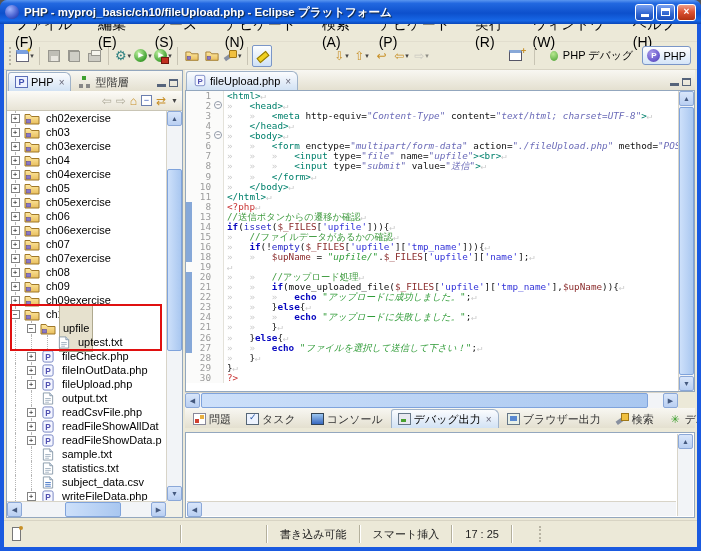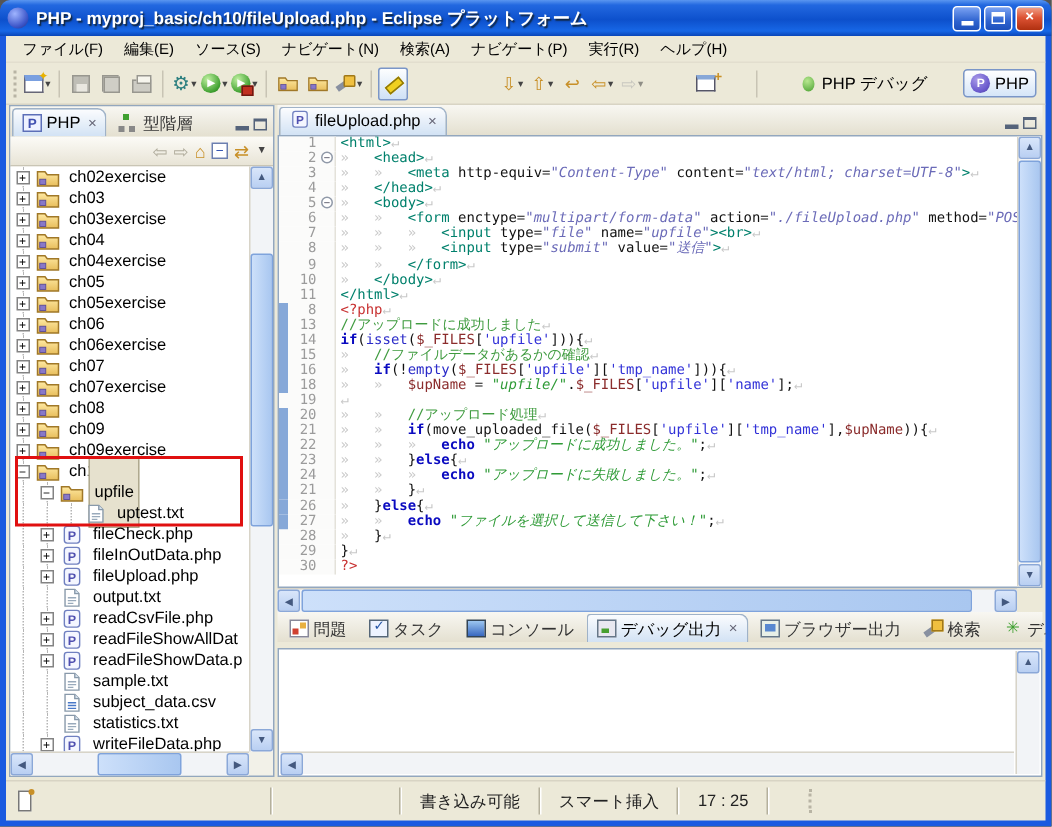--- a/index.html
+++ b/index.html
@@ -13,21 +13,21 @@
   .tb-ico{width:14px;height:14px;border-radius:50%;background:radial-gradient(circle at 35% 30%,#9FB4FF,#3C55C8 65%,#202F80);margin-right:5px;flex:none;}
   .tb-title{color:#fff;font-size:11.5px;font-weight:bold;text-shadow:1px 1px 1px #123;white-space:nowrap;overflow:hidden;flex:1;}
   .tb-btns{display:flex;gap:2px;}
   .wbtn{width:19px;height:17px;border-radius:3px;border:1px solid #fff;display:flex;align-items:center;justify-content:center;
     background:linear-gradient(180deg,#7AA2F2,#2E63CF 60%,#1C4FBB);color:#fff;font-size:10px;line-height:1;}
   .wbtn .mingl{width:8px;height:3px;background:#fff;margin-top:7px;}
   .wbtn .maxgl{width:9px;height:8px;border:1px solid #fff;border-top:3px solid #fff;}
   .wbtn.close{background:linear-gradient(180deg,#F0A088,#DD5334 45%,#B03010);font-weight:bold;}
   
   .inner{position:absolute;left:4px;top:24px;width:693px;height:523px;background:#ECE9D8;overflow:hidden;}
-  .menubar{position:absolute;left:0;top:0;right:0;height:18px;display:flex;align-items:center;padding-left:4px;font-size:10px;border-bottom:1px solid #E2DECE;}
+  .menubar{position:absolute;left:0;top:0;right:0;height:18px;display:flex;align-items:center;padding-left:4px;font-size:14px;border-bottom:1px solid #E2DECE;}
   .mi{padding:1px 7px;}
   
   .toolbar{position:absolute;left:0;top:18px;right:0;height:28px;display:flex;align-items:center;padding:0 2px;border-bottom:1px solid #D8D4C4;}
   .grip{width:3px;height:18px;border-left:2px dotted #B8B4A4;margin:0 3px;}
   .tsep{width:1px;height:18px;background:#C8C4B4;margin:0 4px;}
   .tbi{height:22px;min-width:20px;display:flex;align-items:center;justify-content:center;padding:0 1px;position:relative;}
   .dd{font-size:7px;color:#444;margin-left:1px;}
   .dis{opacity:.55;filter:grayscale(1);}
   .icnew{width:13px;height:12px;background:#fff;border:1px solid #667;border-top:4px solid #7AA0E0;position:relative;}
   .icnew::after{content:"✦";position:absolute;right:-4px;top:-8px;color:#E8B200;font-size:8px;}
@@ -45,21 +45,21 @@
   .icflash{width:14px;height:14px;position:relative;}
   .icflash::before{content:"";position:absolute;left:1px;top:6px;width:9px;height:4px;background:#8890A0;transform:rotate(-35deg);}
   .icflash::after{content:"";position:absolute;right:0;top:1px;width:6px;height:6px;background:#F0C040;border:1px solid #A07818;border-radius:1px;}
   .icpress{border:1px solid #7A96C8;background:linear-gradient(180deg,#FDFEFF,#CFE1F6);border-radius:2px;}
   .icpen{width:13px;height:13px;position:relative;}
   .icpen::before{content:"";position:absolute;left:2px;top:5px;width:10px;height:4px;background:#F0D020;border:1px solid #907808;transform:rotate(-40deg);}
   .arr{font-size:12px;line-height:1;}
   .gold{color:#C89028;} .gray{color:#B0AC9C;}
   .icpersp{width:13px;height:11px;border:1px solid #556;background:#fff;border-top:3px solid #88A8D8;position:relative;}
   .icpersp::after{content:"+";position:absolute;right:-5px;top:-7px;color:#C89028;font-size:9px;font-weight:bold;}
-  .persp{margin-left:auto;display:flex;align-items:center;gap:19px;padding-right:4px;}
+  .persp{margin-left:auto;display:flex;align-items:center;gap:4px;padding-right:4px;}
   .pbtn{display:flex;align-items:center;gap:3px;font-size:11px;padding:2px 4px;border-radius:3px;border:1px solid transparent;}
   .pbtn.pressed{border:1px solid #7A96C8;background:linear-gradient(180deg,#FFFFFF,#D5E5F8);}
   .icphp{width:13px;height:13px;border-radius:50%;background:radial-gradient(circle at 35% 30%,#A89AE8,#6A5ACD 65%,#483898);color:#fff;font-size:8px;font-weight:bold;display:flex;align-items:center;justify-content:center;}
   .icbug{width:12px;height:12px;position:relative;}
   .icbug::before{content:"";position:absolute;left:2px;top:1px;width:8px;height:10px;border-radius:50%;background:radial-gradient(circle at 40% 30%,#B8E890,#48A030);}
   
   .workspace{position:absolute;left:0;top:46px;right:0;bottom:27px;}
   .panelframe{position:absolute;border:1px solid #93A7BE;background:#fff;}
   .lpanel{left:2px;top:0;width:177px;bottom:2px;background:#F2F1E8;}
   
@@ -192,20 +192,21 @@
 
   <div class="inner">
     <div class="menubar">
         <span class="mi">ファイル(F)</span>
         <span class="mi">編集(E)</span>
         <span class="mi">ソース(S)</span>
         <span class="mi">ナビゲート(N)</span>
         <span class="mi">検索(A)</span>
         <span class="mi">ナビゲート(P)</span>
         <span class="mi">実行(R)</span>
+        <span class="mi">ウィンドウ(W)</span>
         <span class="mi">ヘルプ(H)</span>
       </div>
 
     <div class="toolbar">
       <span class="grip"></span>
       <span class="tbi">
           <span class="icnew"></span>
           <span class="dd">▾</span>
         </span>
       <span class="tsep"></span>
@@ -544,31 +545,31 @@
                 <span class="expw"></span>
                 <svg class="ti" viewBox="0 0 16 13">
                   <use href="#sym-txt"></use>
                 </svg>
                 <span class="tlab">sample.txt</span>
               </div>
               <div class="trow">
                 <span class="tg"></span>
                 <span class="expw"></span>
                 <svg class="ti" viewBox="0 0 16 13">
+                  <use href="#sym-txt"></use>
+                </svg>
+                <span class="tlab">statistics.txt</span>
+              </div>
+              <div class="trow">
+                <span class="tg"></span>
+                <span class="expw"></span>
+                <svg class="ti" viewBox="0 0 16 13">
                   <use href="#sym-csv"></use>
                 </svg>
                 <span class="tlab">subject_data.csv</span>
-              </div>
-              <div class="trow">
-                <span class="tg"></span>
-                <span class="expw"></span>
-                <svg class="ti" viewBox="0 0 16 13">
-                  <use href="#sym-txt"></use>
-                </svg>
-                <span class="tlab">statistics.txt</span>
               </div>
               <div class="trow">
                 <span class="tg"></span>
                 <span class="expw">
                   <span class="exp">+</span>
                 </span>
                 <svg class="ti" viewBox="0 0 16 13">
                   <use href="#sym-php"></use>
                 </svg>
                 <span class="tlab">writeFileData.php</span>
@@ -680,21 +681,21 @@
                 <div class="cl">
                   <span class="ann diff"></span>
                   <span class="ln">8</span>
                   <span class="fr"></span>
                   <span class="ct"><span class="php">&lt;?php</span><span class="ws">↵</span></span>
                 </div>
                 <div class="cl">
                   <span class="ann diff"></span>
                   <span class="ln">13</span>
                   <span class="fr"></span>
-                  <span class="ct"><span class="cmt">//アップロードに成功しました</span><span class="ws">↵</span></span>
+                  <span class="ct"><span class="cmt">//送信ボタンからの遷移か確認</span><span class="ws">↵</span></span>
                 </div>
                 <div class="cl">
                   <span class="ann diff"></span>
                   <span class="ln">14</span>
                   <span class="fr"></span>
                   <span class="ct"><span class="kw">if</span><span class="pln">(</span><span class="fn">isset</span><span class="pln">(</span><span class="var">$_FILES</span><span class="pln">[</span><span class="str1">'upfile'</span><span class="pln">])){</span><span class="ws">↵</span></span>
                 </div>
                 <div class="cl">
                   <span class="ann diff"></span>
                   <span class="ln">15</span>

